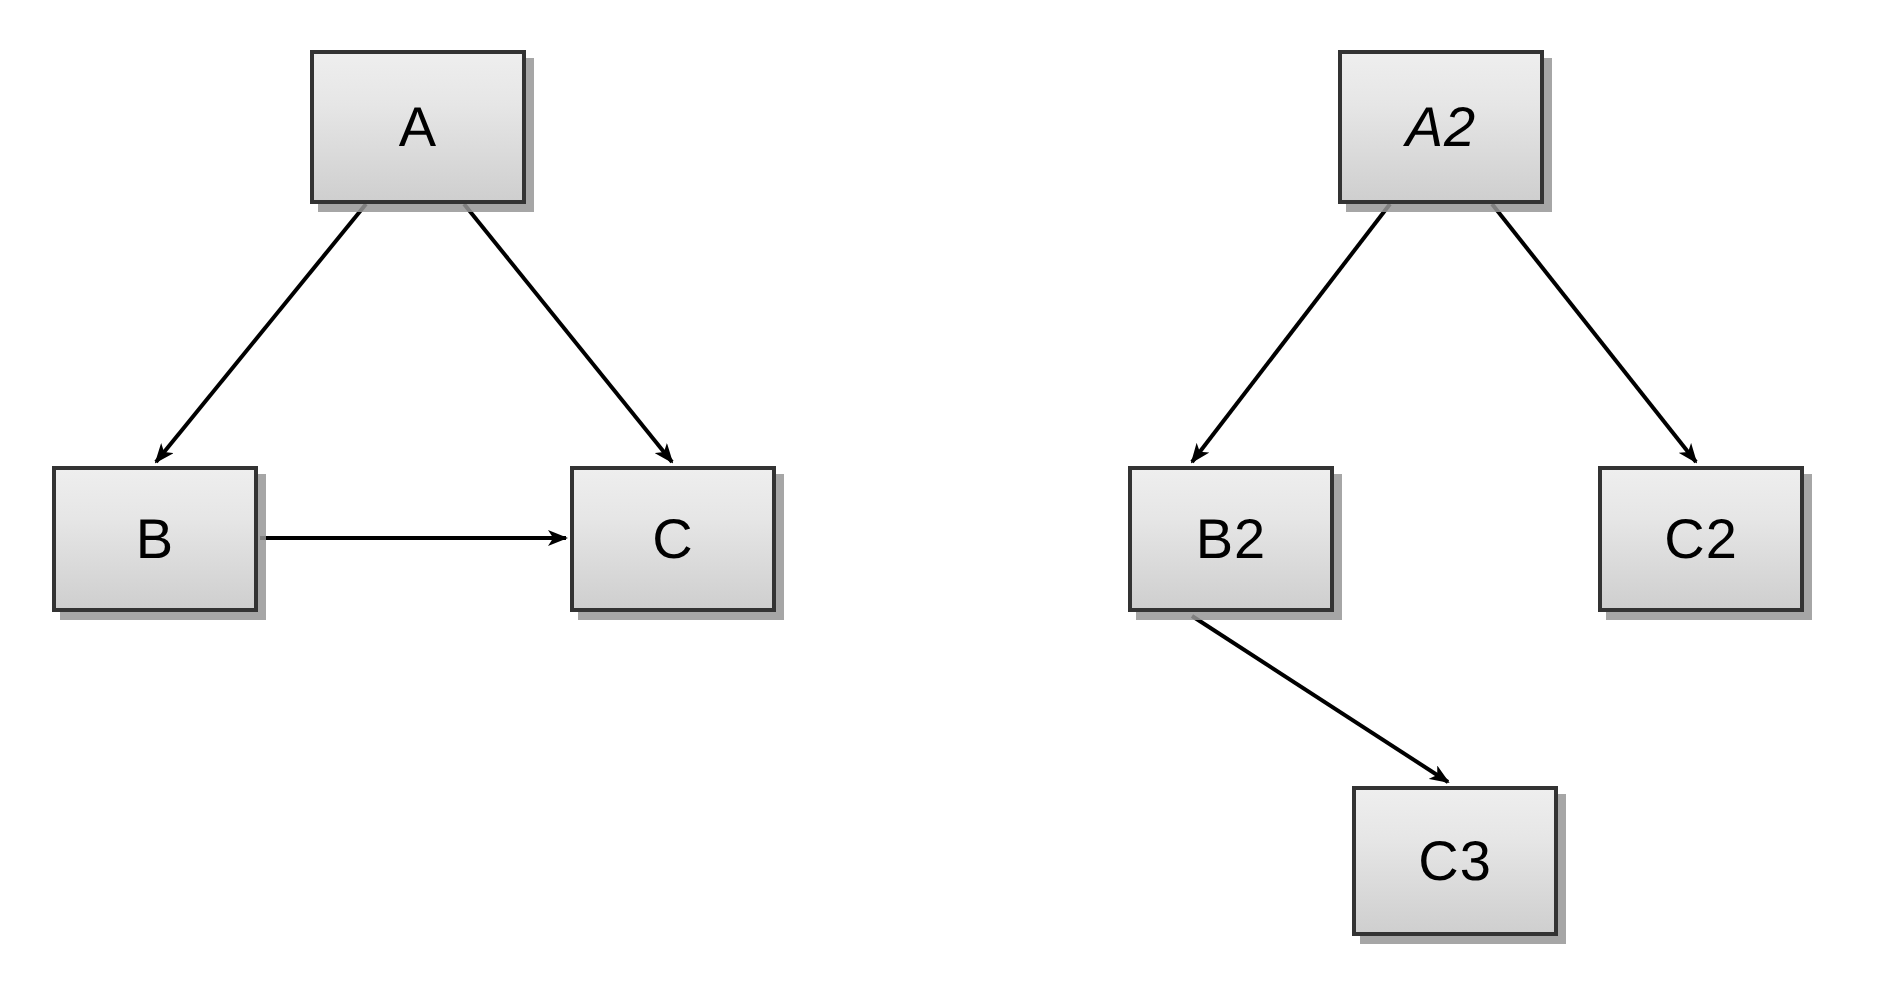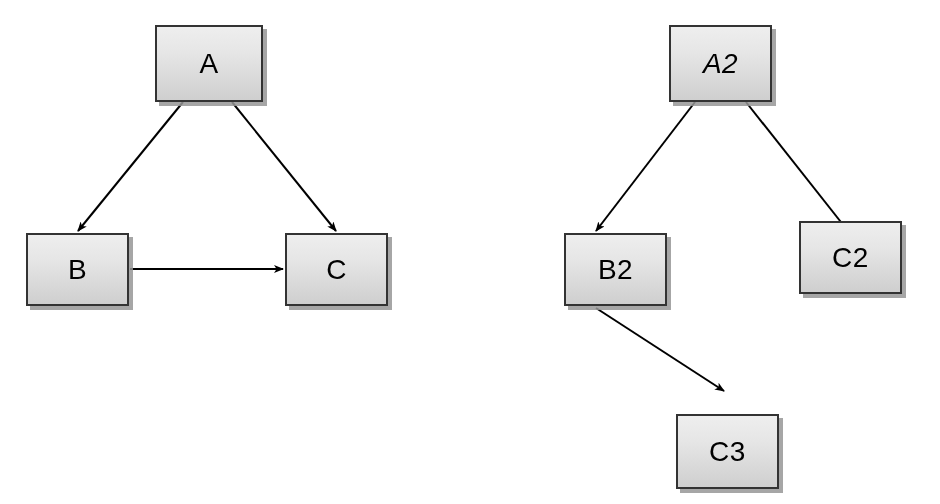--- a/index.html
+++ b/index.html
@@ -73,21 +73,21 @@
       </div>
       <div class="node" style="left: 285px; top: 233px; width: 103px; height: 73px;">
         <span class="node-label">C</span>
       </div>
       <div class="node" style="left: 669px; top: 25px; width: 103px; height: 77px; font-style: italic;">
         <span class="node-label">A2</span>
       </div>
       <div class="node" style="left: 542px; top: 233px; width: 103px; height: 73px; margin-left: 22px;">
         <span class="node-label">B2</span>
       </div>
-      <div class="node" style="left: 799px; top: 221px; width: 103px; height: 73px;">
+      <div class="node" style="left: 799px; top: 233px; width: 103px; height: 73px;">
         <span class="node-label">C2</span>
       </div>
-      <div class="node" style="left: 676px; top: 414px; width: 103px; height: 75px;">
+      <div class="node" style="left: 676px; top: 393px; width: 103px; height: 75px;">
         <span class="node-label">C3</span>
       </div>
     </div>
 
 </div>
 
 </body></html>

